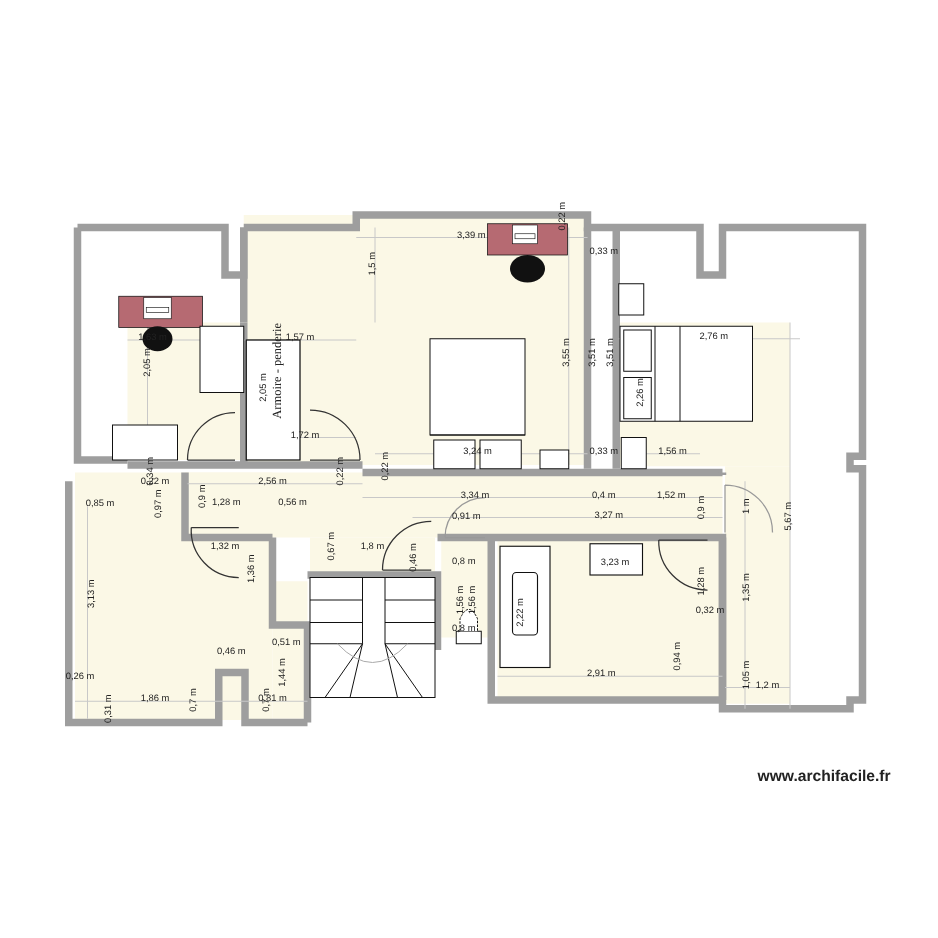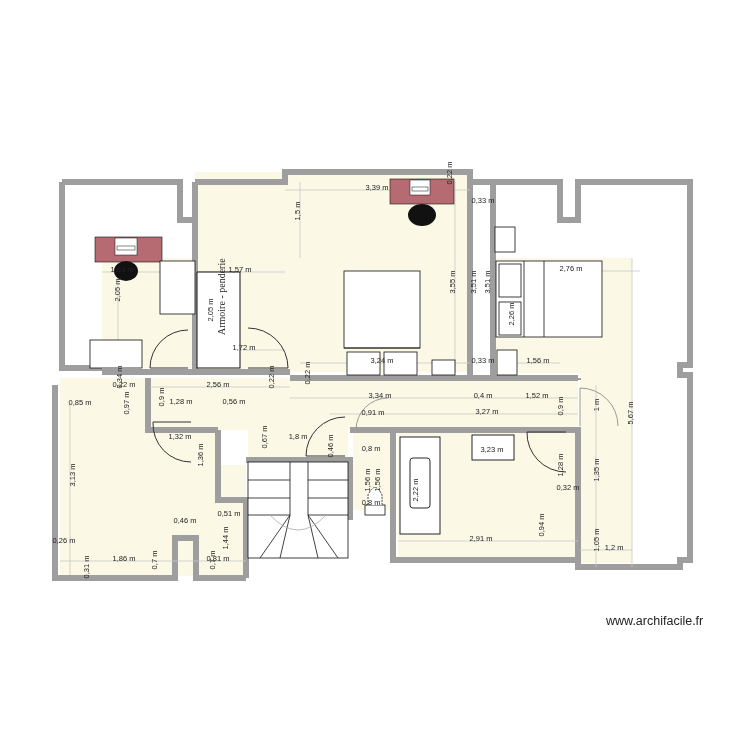--- a/index.html
+++ b/index.html
@@ -1,19 +1,19 @@
 <!DOCTYPE html>
 <html><head>
 <meta charset="utf-8">
 <style>
   html, body { margin:0; padding:0; background:#ffffff; }
   body { width:750px; height:750px; position:relative; overflow:hidden; font-family:"Liberation Sans", sans-serif; }
   #plan { position:absolute; left:0; top:0; width:750px; height:750px; }
   .dim { font-family:"Liberation Sans", sans-serif; font-size:7.5px; fill:#222; }
-  .watermark { position:absolute; left:606px; top:614px; font-family:"Liberation Sans", sans-serif; font-size:12.5px; color:#222; }
+  .watermark { position:absolute; left:606px; top:614px; font-family:"Liberation Sans", sans-serif; font-size:12.5px; color:#222;font-weight:bold; }
 </style>
 </head>
 <body>
 
 <svg id="plan" viewBox="0 0 750 750" xmlns="http://www.w3.org/2000/svg">
 
   <g fill="#fbf8e6">
     <rect x="102" y="258" width="90" height="110"></rect>
     <rect x="195" y="172" width="275" height="200"></rect>
     <rect x="495" y="258" width="137" height="115"></rect>

